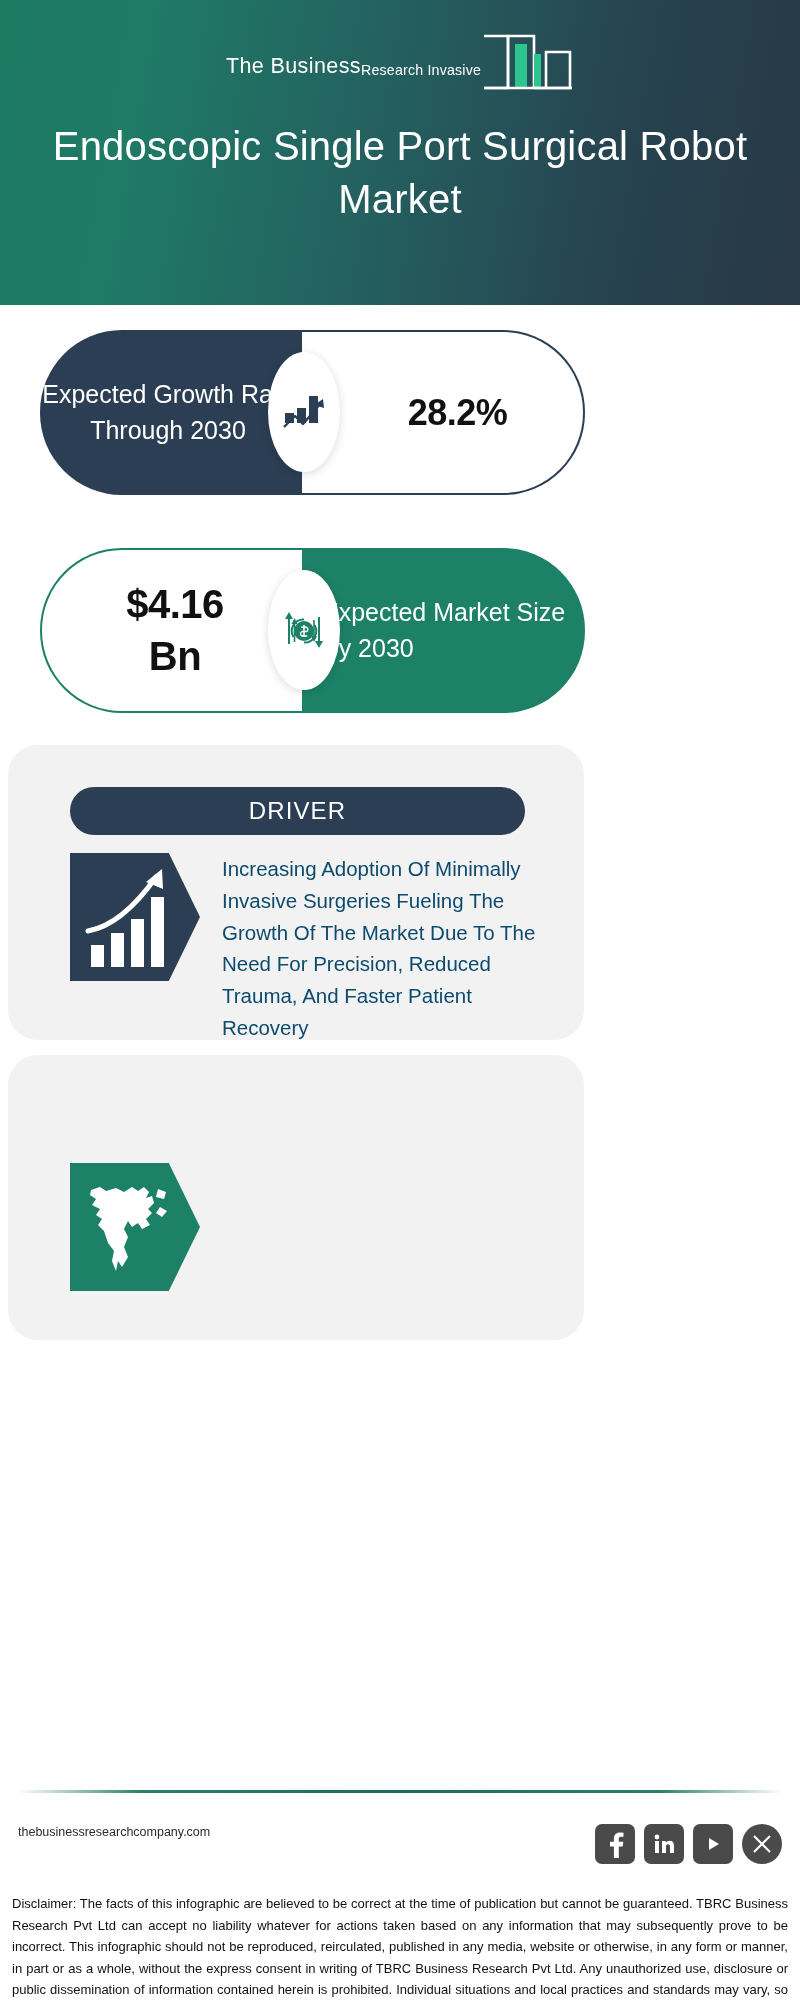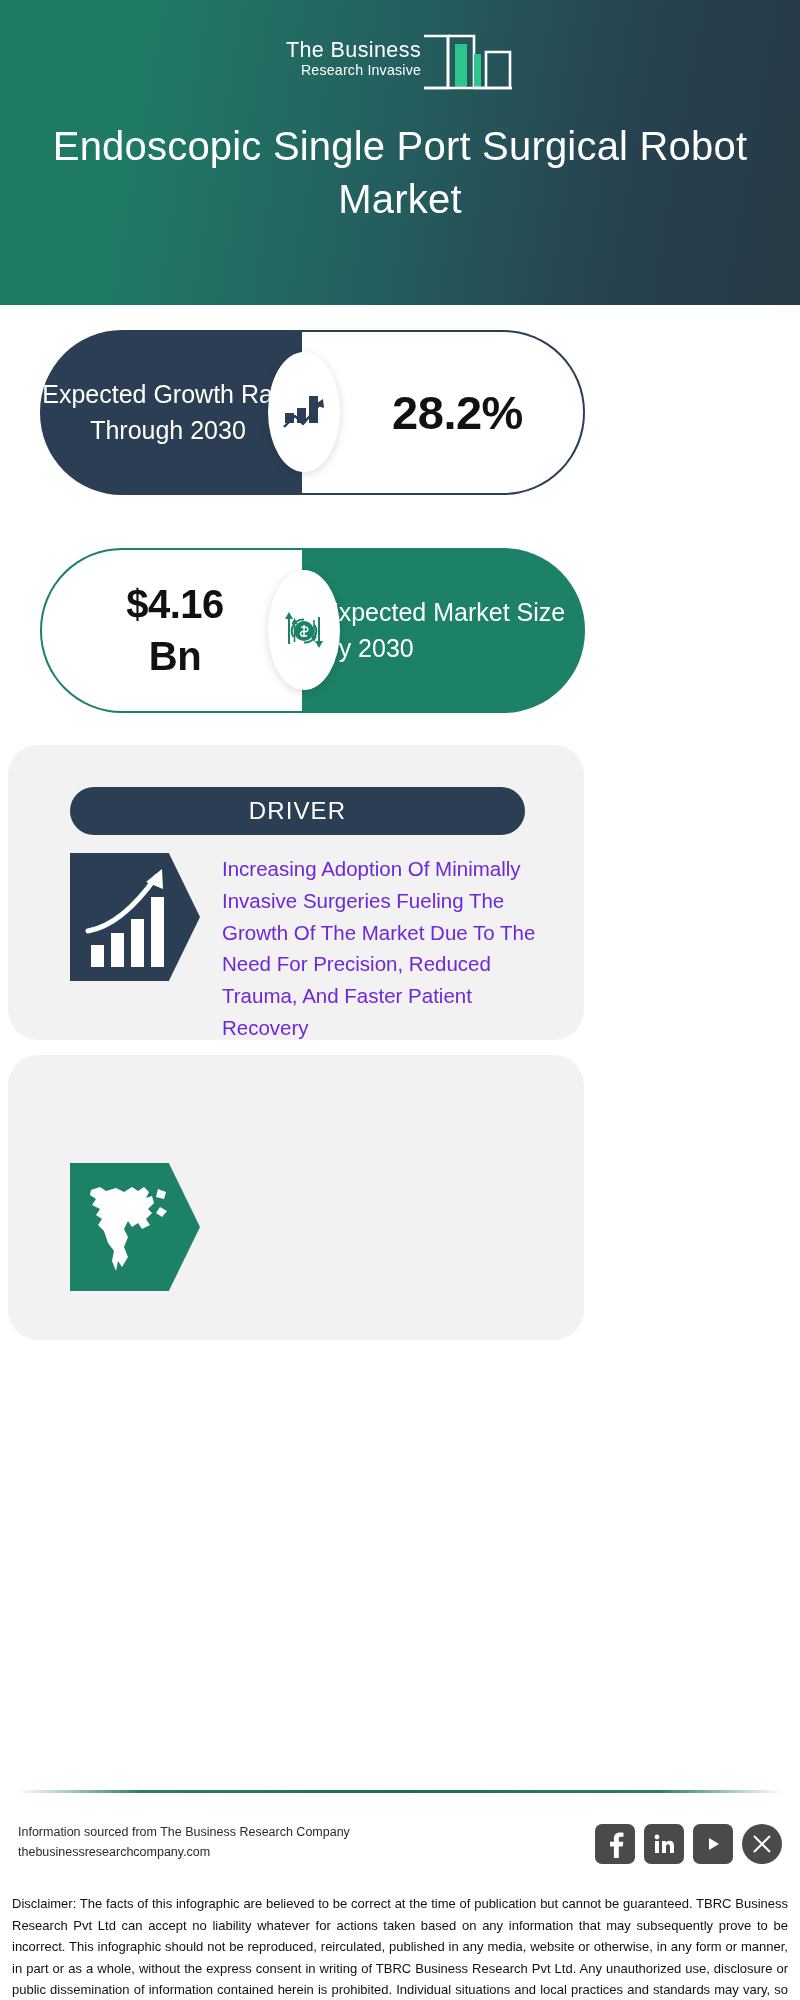--- a/index.html
+++ b/index.html
@@ -28,21 +28,21 @@
     align-items: center;
   }
   .logo {
     margin-top: 18px;
     display: flex;
     align-items: flex-end;
     height: 72px;
   }
   .logo-text {
     display: flex;
-    flex-direction: column;
+    flex-direction: row;
     align-items: flex-end;
     justify-content: flex-end;
     padding-bottom: 12px;
   }
   .logo-line1 {
     color: #ffffff;
     font-size: 21.5px;
     letter-spacing: 0.4px;
     line-height: 1.02;
     font-weight: 400;
@@ -106,21 +106,21 @@
   }
   .card1 .sc-label {
     color: #ffffff;
     font-size: 25px;
     line-height: 1.42;
     text-align: center;
     padding-right: 6px;
   }
   .card1 .sc-value {
     color: #111111;
-    font-size: 47px;
+    font-size: 36px;
     font-weight: 700;
     letter-spacing: -0.5px;
     padding-left: 30px;
   }
 
   
   .card2 .sc-left {
     left: 0; width: 262px;
     background: #ffffff;
     border-top: 2.5px solid #1d8168;
@@ -207,21 +207,21 @@
     flex: 0 0 130px;
     position: relative;
     clip-path: polygon(0 0, 76% 0, 100% 50%, 76% 100%, 0 100%);
   }
   .panel.driver .panel-icon { background: #2b3e53; }
   .panel.region .panel-icon { background: #1d8168; }
 
   .panel-text {
     margin-left: 22px;
     width: 330px;
-    color: #6d28d9;
+    color: #0c4a6e;
     font-size: 20.5px;
     line-height: 1.55;
   }
   .panel.region .panel-text { padding-top: 8px; }
 
   
   .divider {
     position: absolute;
     left: 18px; top: 1790px;
     width: 764px; height: 3px;
@@ -362,21 +362,20 @@
           <path fill="#ffffff" d="M88 26 L96 29 L94 36 L86 34 Z"></path>
           <path fill="#ffffff" d="M90 44 L97 48 L92 54 L86 50 Z"></path>
         </svg>
       </div>
     </div>
   </div>
 
   <div class="divider"></div>
 
   <div class="footer-info">
-    <div>Information sourced from The Business Research Company</div>
     <div>thebusinessresearchcompany.com</div>
   </div>
 
   <div class="social">
     <div class="social-btn">
       <svg width="22" height="28" viewBox="0 0 22 28" aria-hidden="true">
         <path fill="#ffffff" d="M14.8 28 V16.4 h3.9 l0.6 -4.6 h-4.5 V9 c0 -1.3 0.4 -2.2 2.3 -2.2 h2.4 V2.7 C19.1 2.6 17.6 2.4 15.9 2.4 c -3.6 0 -6 2.2 -6 6.2 v3.2 H6 v4.6 h3.9 V28 Z"></path>
       </svg>
     </div>
     <div class="social-btn">

